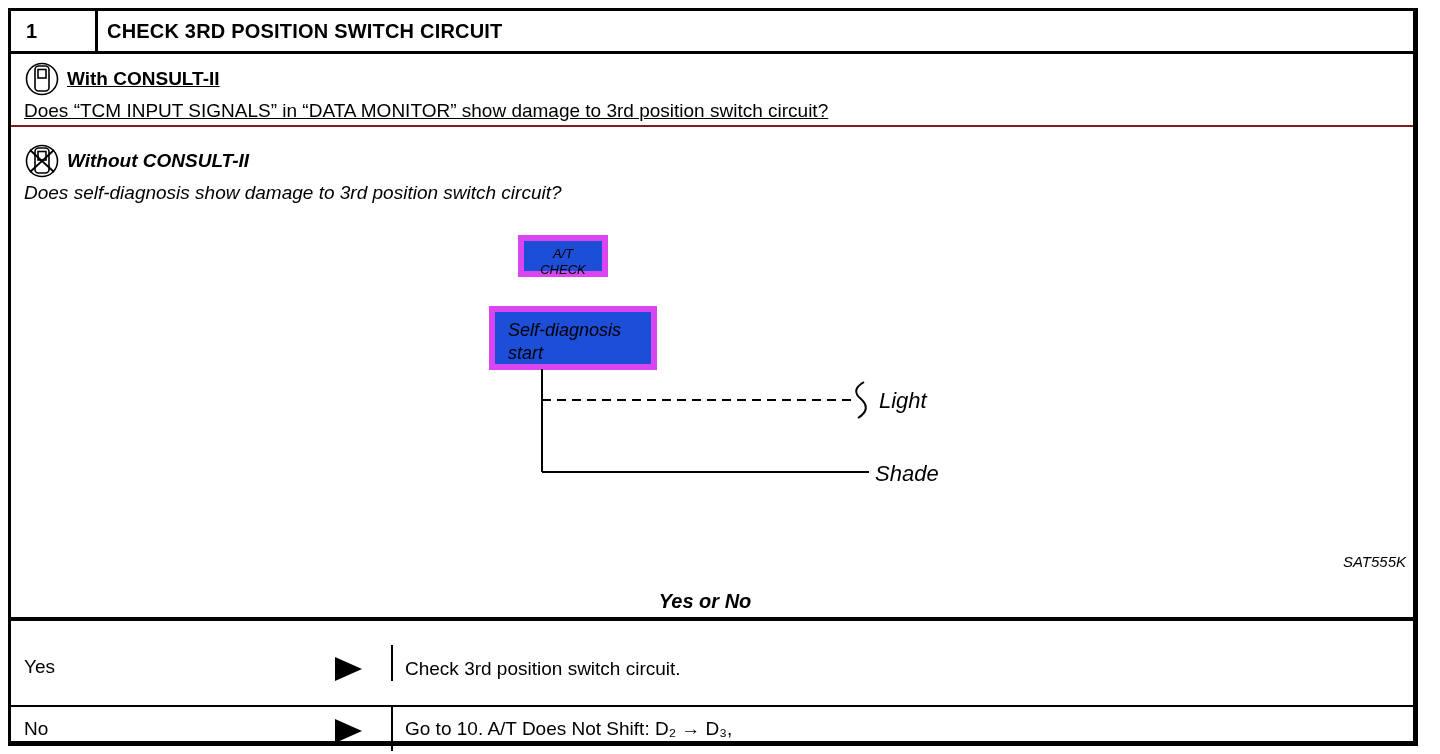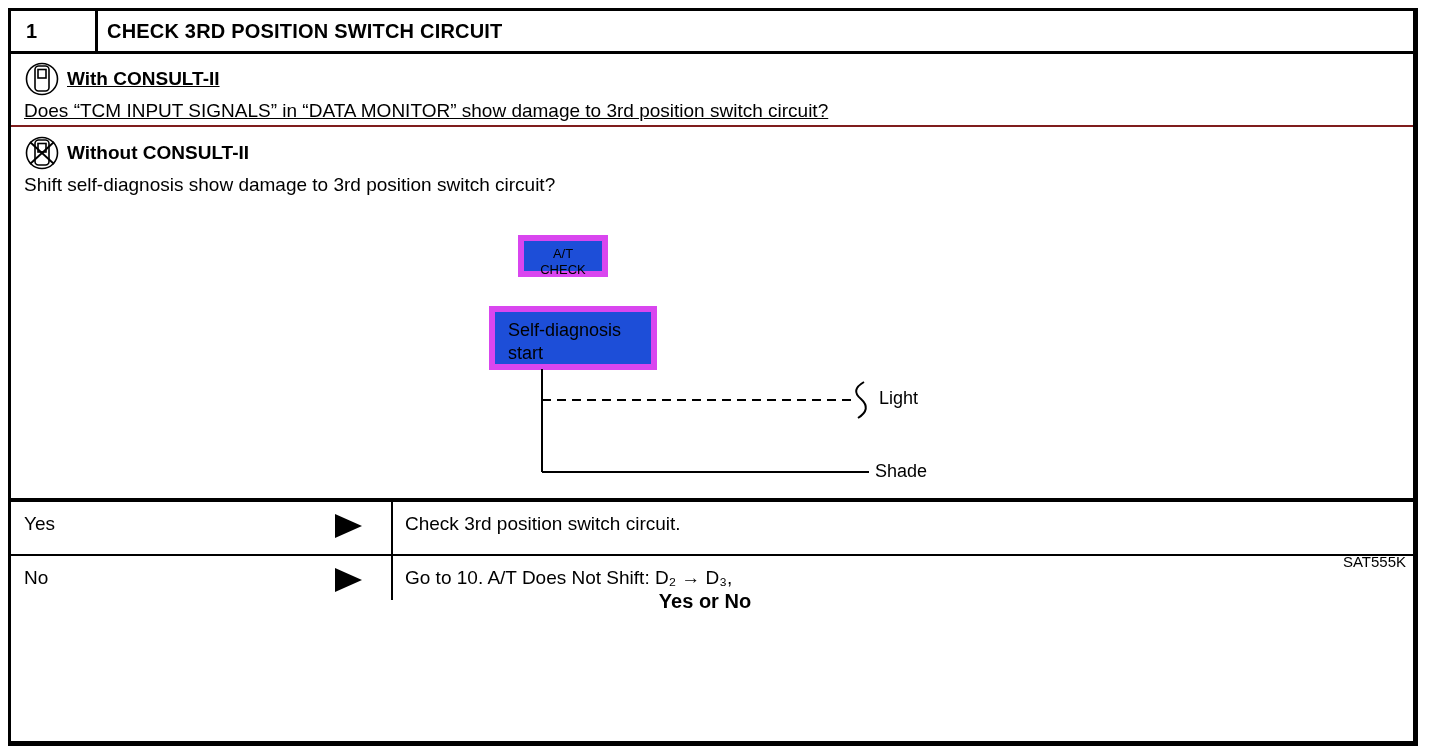--- a/index.html
+++ b/index.html
@@ -15,44 +15,44 @@
 
   
   .header-row { flex:none; height:43px; box-sizing:border-box; border-bottom:3px solid #000; display:flex; }
   .step-cell { width:87px; box-sizing:border-box; border-right:3px solid #000;
                font-weight:bold; font-size:20px; padding:9px 0 0 15px; }
   .title-cell { flex:1; font-weight:bold; font-size:20px; padding:9px 0 0 9px; letter-spacing:0.2px; }
 
   
   .section { box-sizing:border-box; padding:6px 14px 0 13px; }
   .section-with { flex:none; height:73px; border-bottom:2px solid #7f1d1d;text-decoration:underline; }
-  .section-without { flex:none; height:371px; position:relative; padding-top:7px; }
+  .section-without { flex:none; height:490px; position:relative; padding-top:15px;font-style:italic; }
 
   .consult-line { display:flex; align-items:center; gap:7px; height:38px; }
   .consult-line .heading { font-weight:bold; font-size:19px; }
   .consult-icon { flex:none; width:36px; height:38px; }
   .question { font-size:19px; margin-top:2px; }
 
   
   .diag-box { position:absolute; box-sizing:border-box; border:6px solid #d946ef; background:#1d4ed8; }
   .at-check-box { left:507px; top:108px; width:90px; height:42px; text-align:center;
                   font-size:13px; line-height:16px; padding-top:5px; }
   .selfdiag-box { left:478px; top:179px; width:168px; height:64px;
                   font-size:18px; line-height:23px; padding:7px 0 0 13px; }
   .diagram-lines { position:absolute; left:528px; top:241px; }
-  .diag-label { position:absolute; font-size:18px; }
+  .diag-label { position:absolute; font-size:22px; }
   .light-label { left:868px; top:261px; }
   .shade-label { left:864px; top:334px; }
   .figure-code { position:absolute; right:7px; top:426px; font-size:15px; }
   .yes-or-no { position:absolute; left:16px; right:30px; top:463px; text-align:center;
                font-weight:bold; font-size:20px; }
 
   
   .answer-row { flex:none; display:flex; box-sizing:border-box; }
-  .answer-row-yes { height:56px; border-top:4px solid #000; }
+  .answer-row-yes { height:88px; border-top:4px solid #000;align-items:center; }
   .answer-row-no  { height:46px; border-top:2px solid #000; }
   .answer-cell { width:382px; box-sizing:border-box; border-right:2px solid #000;
                  display:flex; align-items:flex-start; justify-content:space-between;
                  padding:11px 29px 0 13px; font-size:19px; }
   .action-cell { flex:1; padding:11px 0 0 12px; font-size:19px; }
   .arrow-right { width:0; height:0; border-left:27px solid #000;
                  border-top:12px solid transparent; border-bottom:12px solid transparent;
                  margin-top:1px; }
 </style>
 </head>
@@ -86,21 +86,21 @@
           <svg width="36" height="38" viewBox="0 0 36 38">
             <circle cx="18" cy="19" r="15.5" fill="none" stroke="#000" stroke-width="1.6"></circle>
             <rect x="11" y="6" width="14" height="25" rx="3.5" fill="#fff" stroke="#000" stroke-width="1.6"></rect>
             <rect x="14" y="9.5" width="8" height="8.5" fill="none" stroke="#000" stroke-width="1.6"></rect>
             <line x1="6" y1="8" x2="30" y2="30" stroke="#000" stroke-width="1.8"></line>
             <line x1="30" y1="8" x2="6" y2="30" stroke="#000" stroke-width="1.8"></line>
           </svg>
         </span>
         <span class="heading">Without CONSULT-II</span>
       </div>
-      <div class="question">Shift self-diagnosis show damage to 3rd position switch circuit?</div>
+      <div class="question">Does self-diagnosis show damage to 3rd position switch circuit?</div>
 
       <div class="diag-box at-check-box">
         <div>A/T</div>
         <div>CHECK</div>
       </div>
       <div class="diag-box selfdiag-box">
         <div>Self-diagnosis</div>
         <div>start</div>
       </div>
 

